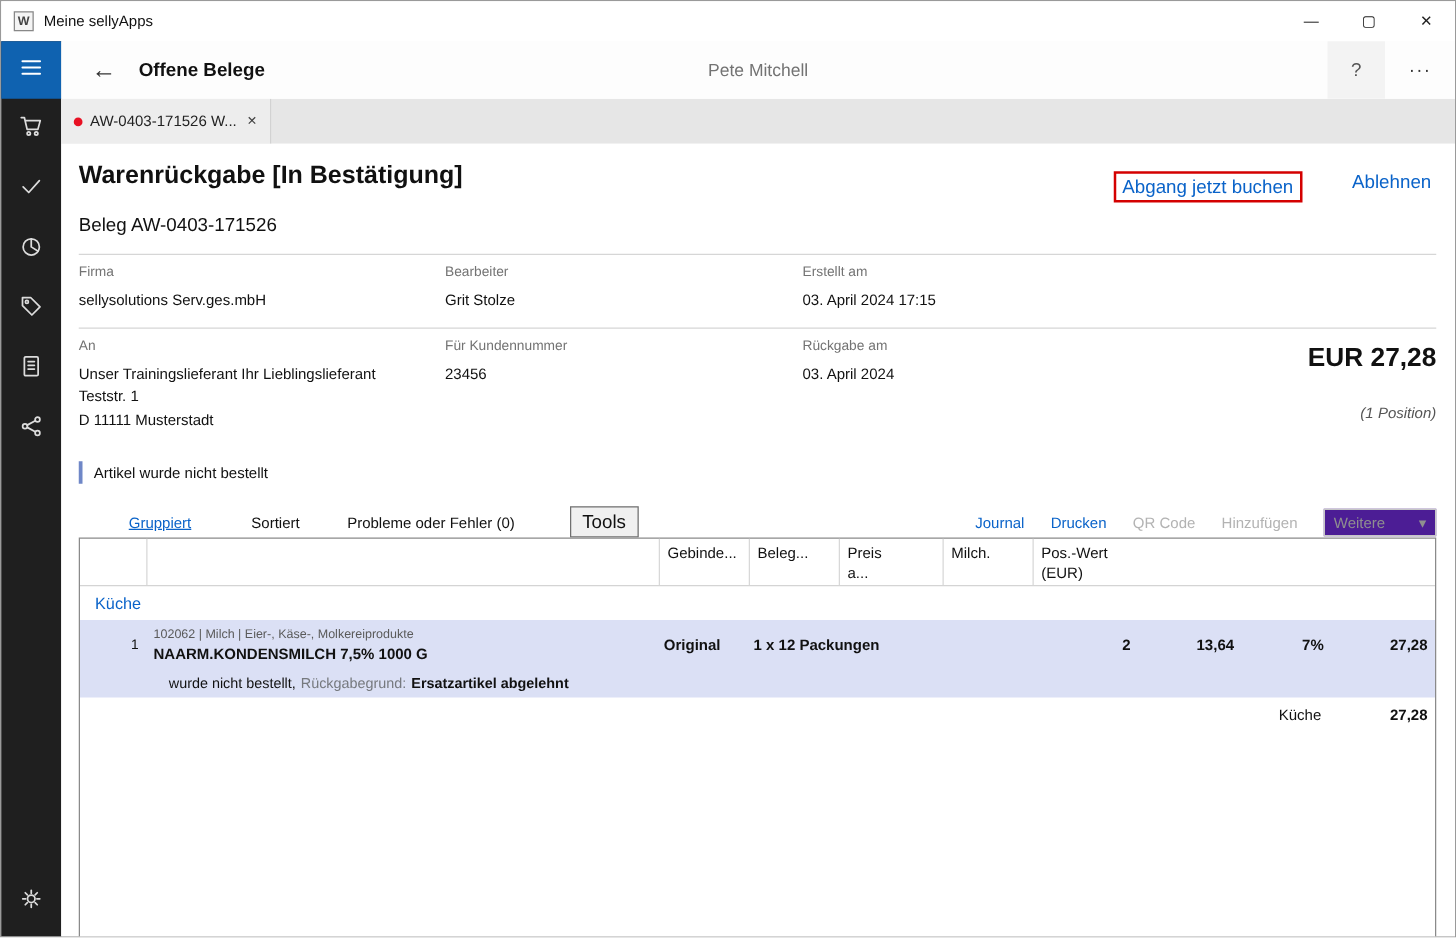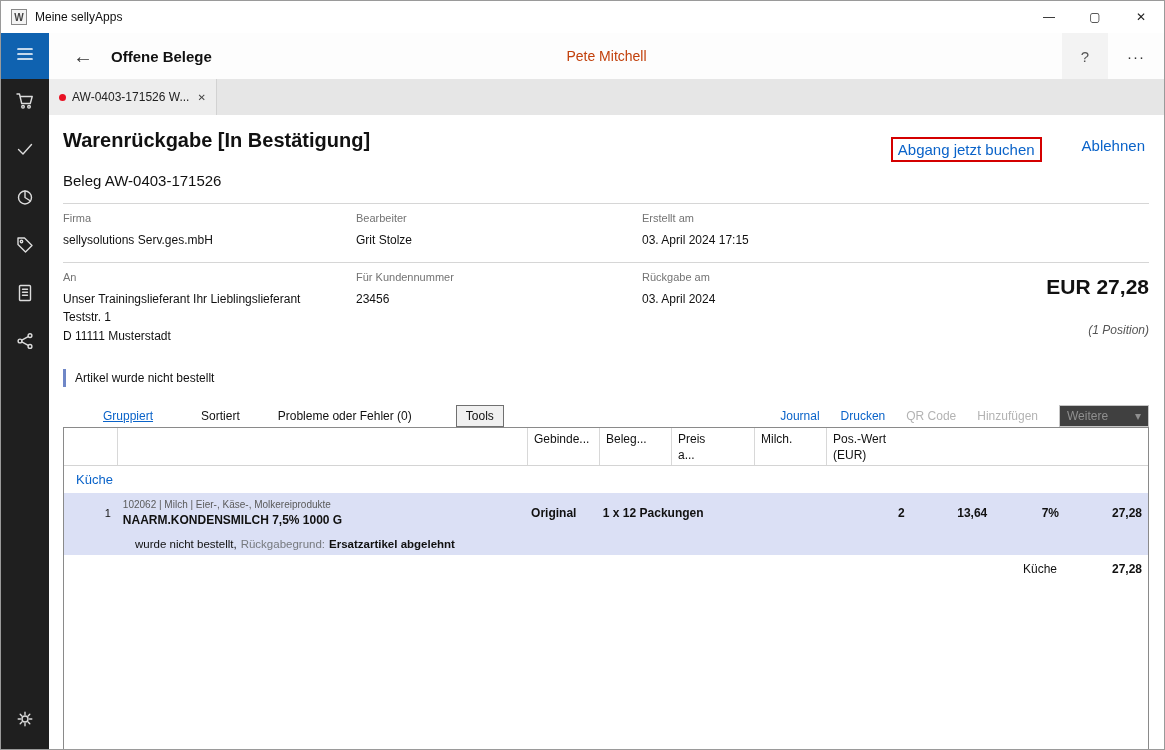--- a/index.html
+++ b/index.html
@@ -22,21 +22,21 @@
   .side-icon { width:48px; height:48px; display:flex; align-items:center; justify-content:center; }
   .side-icon svg { stroke:#dcdcdc; fill:none; stroke-width:1.4; stroke-linecap:round; stroke-linejoin:round; }
   .side-spacer { flex:1; }
 
   .main { flex:1; display:flex; flex-direction:column; min-width:0; }
 
   
   .header { height:46px; background:#fdfdfd; display:flex; align-items:center; position:relative; flex-shrink:0; }
   .back-arrow { font-size:20px; color:#333; margin:0 18px 0 24px; }
   .header-title { font-size:15px; font-weight:bold; color:#111; }
-  .header-user { position:absolute; left:0; right:0; text-align:center; font-size:14px; color:#c2410c; pointer-events:none; }
+  .header-user { position:absolute; left:0; right:0; text-align:center; font-size:14px; color:#737373; pointer-events:none; }
   .header-right { margin-left:auto; display:flex; align-items:center; height:100%; }
   .help-btn { width:46px; height:46px; background:#f3f3f3; display:flex; align-items:center; justify-content:center;
     font-size:15px; color:#555; }
   .more-btn { width:56px; height:46px; display:flex; align-items:center; justify-content:center; font-size:15px; color:#333; letter-spacing:1px; }
 
   
   .tabbar { height:36px; background:#e6e6e6; display:flex; align-items:stretch; flex-shrink:0; }
   .tab { background:#ededed; border-right:1px solid #d2d2d2; display:flex; align-items:center; padding:0 10px 0 10px; max-width:180px; }
   .tab-dot { width:7px; height:7px; border-radius:50%; background:#e81123; margin-right:6px; flex-shrink:0; }
   .tab-label { font-size:12px; color:#222; white-space:nowrap; overflow:hidden; }
@@ -67,22 +67,22 @@
   .search-box { position:relative; width:248px; flex-shrink:0; }
   .search-box input { width:100%; height:22px; border:1px solid #9a9a9a; padding:0 24px 0 6px; font-size:11px;
     font-family:"Liberation Sans","DejaVu Sans",sans-serif; }
   .search-box input::placeholder { font-style:italic; color:#8a8a8a; }
   .search-icon { position:absolute; right:5px; top:3px; }
   .search-icon svg { stroke:#555; fill:none; stroke-width:1.3; }
   .tb-link { color:#0a63c9; }
   .tb-link.underlined { text-decoration:underline; }
   .tb-plain { color:#111; }
   .tb-disabled { color:#b3b3b3; }
-  .tools-btn { border:1px solid #707070; background:#f0f0f0; padding:3px 9px; font-size:12px; color:#111; }
-  .weitere-btn { width:90px; height:22px; background:#404040; border:1px solid #c6c6c6; color:#8f8f8f;
+  .tools-btn { border:1px solid #707070; background:#f0f0f0; padding:3px 9px; font-size:15px; color:#111; }
+  .weitere-btn { width:90px; height:22px; background:#4c1d95; border:1px solid #c6c6c6; color:#8f8f8f;
     display:flex; align-items:center; justify-content:space-between; padding:0 7px; font-size:12px; }
   .ml40{margin-left:40px;} .ml48{margin-left:48px;} .ml38{margin-left:38px;} .ml44{margin-left:44px;}
   .right-group { margin-left:auto; display:flex; align-items:center; gap:21px; }
 
   
   .items-table { border:1px solid #8a8a8a; height:342px; display:flex; flex-direction:column; font-size:12px; }
   .thead { display:flex; height:38px; border-bottom:1px solid #d4d4d4; flex-shrink:0; }
   .th { padding:4px 6px; font-size:12px; color:#111; line-height:1.3; }
   .th + .th { border-left:1px solid #d8d8d8; }
   .w1{width:53px;} .w2{width:410px;} .w3{width:72px;} .w4{width:243px;}

